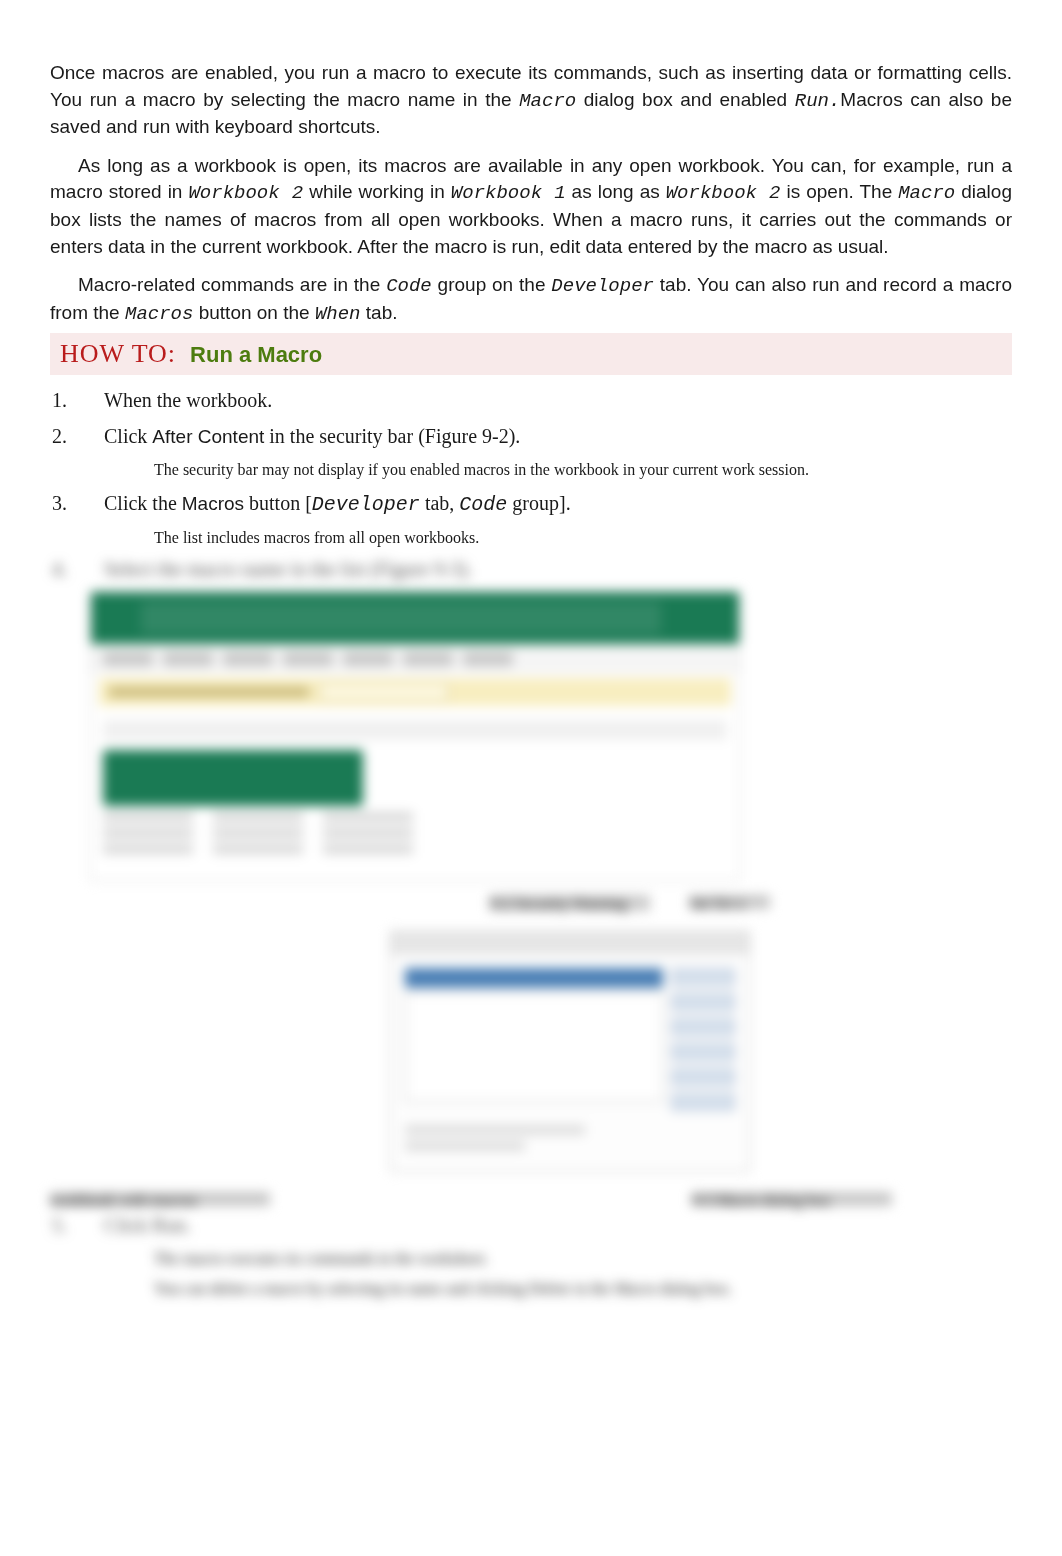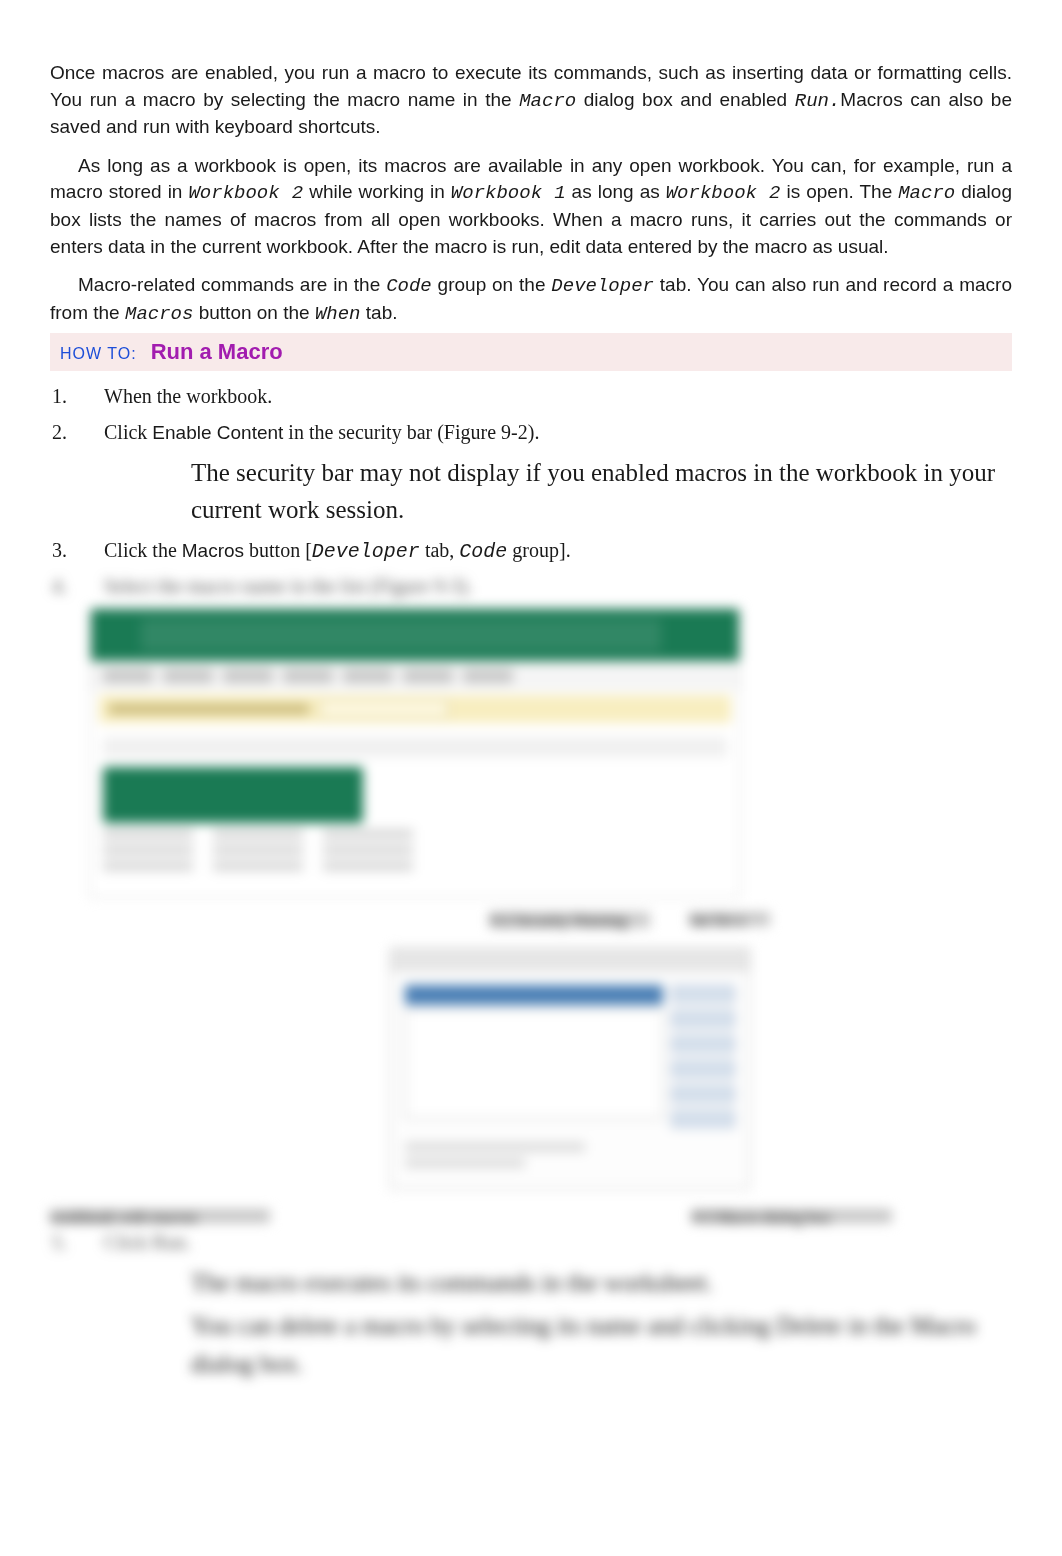--- a/index.html
+++ b/index.html
@@ -33,30 +33,30 @@
     .howto-banner {
       background: #f8eaea;
       padding: 6px 10px;
       margin-top: 6px;
       margin-bottom: 10px;
       display: flex;
       align-items: baseline;
       gap: 14px;
     }
     .howto-label {
-      color: #1d4ed8;
-      font-family: Liberation Sans, sans-serif;
-      font-size: 16px;
+      color: #b91c1c;
+      font-family: Liberation Serif, serif;
+      font-size: 26px;
       letter-spacing: 1px;
     }
     .howto-title {
       font-family: Arial, Helvetica, sans-serif;
       font-weight: bold;
       font-size: 22px;
-      color: #a21caf;
+      color: #4d7c0f;
     }
     .step-list {
       list-style: none;
       counter-reset: step;
     }
     .step-item {
       font-size: 20px;
       line-height: 1.5;
       margin-bottom: 6px;
       display: flex;
@@ -73,24 +73,23 @@
     .sans {
       font-family: Arial, Helvetica, sans-serif;
       font-size: 19px;
     }
     .sub-list {
       list-style: none;
       margin-left: 54px;
     }
     .sub-item {
       display: flex;
-      font-size: 25px;
+      font-size: 16px;
       line-height: 1.5;
       margin-bottom: 6px;
-      gap: 37px;
     }
     .sub-bullet {
       min-width: 50px;
       color: #888;
       font-family: Arial, sans-serif;
     }
     .sub-body {
       flex: 1;
       font-family: Georgia, serif;
     }
@@ -295,40 +294,44 @@
 <ol class="step-list">
 
   <li class="step-item">
     <span class="step-num">1.</span>
     <span class="step-body">When the workbook.</span>
   </li>
 
   <li class="step-item">
     <span class="step-num">2.</span>
     <span class="step-body">
-      <span class="step-inline">Click </span><span class="sans">Enable Content</span><span class="step-inline"> in the security bar (Figure 9-2).</span>
+      <span class="step-inline">Click </span><span class="sans">After Content</span><span class="step-inline"> in the security bar (Figure 9-2).</span>
     </span>
   </li>
 </ol>
 <ul class="sub-list">
   <li class="sub-item">
     <span class="sub-bullet"></span>
     <span class="sub-body">The security bar may not display if you enabled macros in the workbook in your current work session.</span>
   </li>
 </ul>
 
 <ol class="step-list">
   <li class="step-item">
     <span class="step-num">3.</span>
     <span class="step-body">
       <span class="step-inline">Click the </span><span class="sans">Macros</span><span class="step-inline"> button [</span><span class="italic">Developer</span><span class="step-inline"> tab, </span><span class="italic">Code</span><span class="step-inline"> group].</span>
     </span>
   </li>
 </ol>
 <ul class="sub-list">
+  <li class="sub-item">
+    <span class="sub-bullet"></span>
+    <span class="sub-body">The list includes macros from all open workbooks.</span>
+  </li>
 </ul>
 
 <div class="blurred-zone">
 
   <div class="faded-step">
     <span class="step-num">4.</span>
     <span class="step-body">Select the macro name in the list (Figure 9-3).</span>
   </div>
 
   <div class="excel-figure-wrap">

